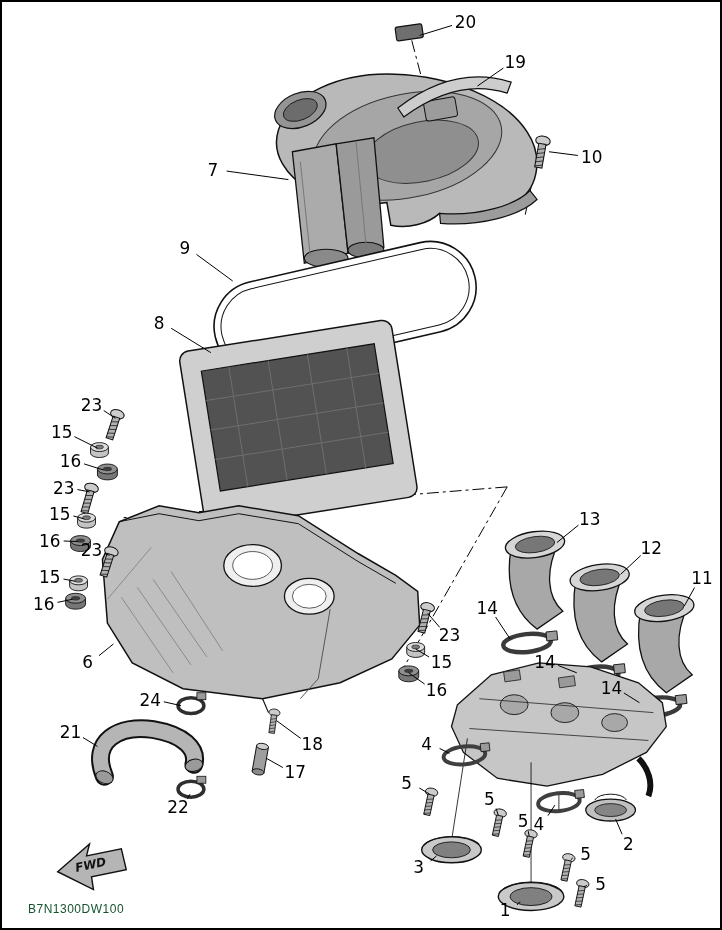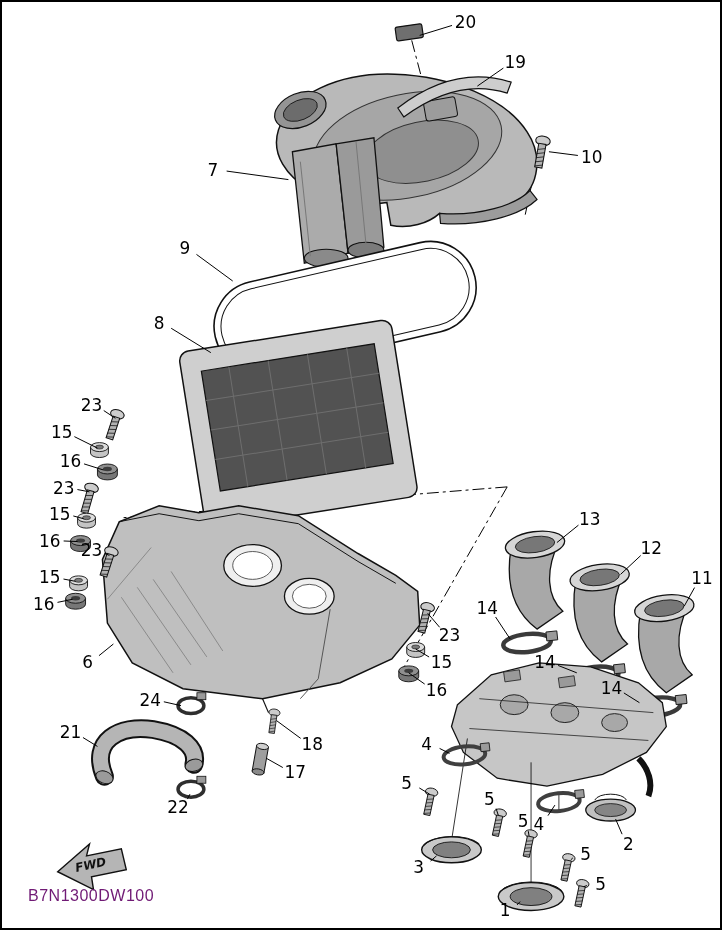--- a/index.html
+++ b/index.html
@@ -25,25 +25,25 @@
     font-family: "DejaVu Sans", sans-serif;
     font-style: italic;
     font-weight: bold;
     font-size: 12px;
     fill: #111111;
     text-anchor: middle;
   }
   .code {
     position: absolute;
     left: 26px;
-    bottom: 23px;
+    bottom: 12px;
     font-family: "Liberation Sans", sans-serif;
-    font-size: 16px;
+    font-size: 12px;
     letter-spacing: 0.5px;
-    color: #701a75;
+    color: #14532d;
   }
 </style>
 </head>
 <body>
 
 <div class="page">
 
   <svg class="art" viewBox="0 0 722 930" xmlns="http://www.w3.org/2000/svg">
     <defs>
       <g id="screw">

